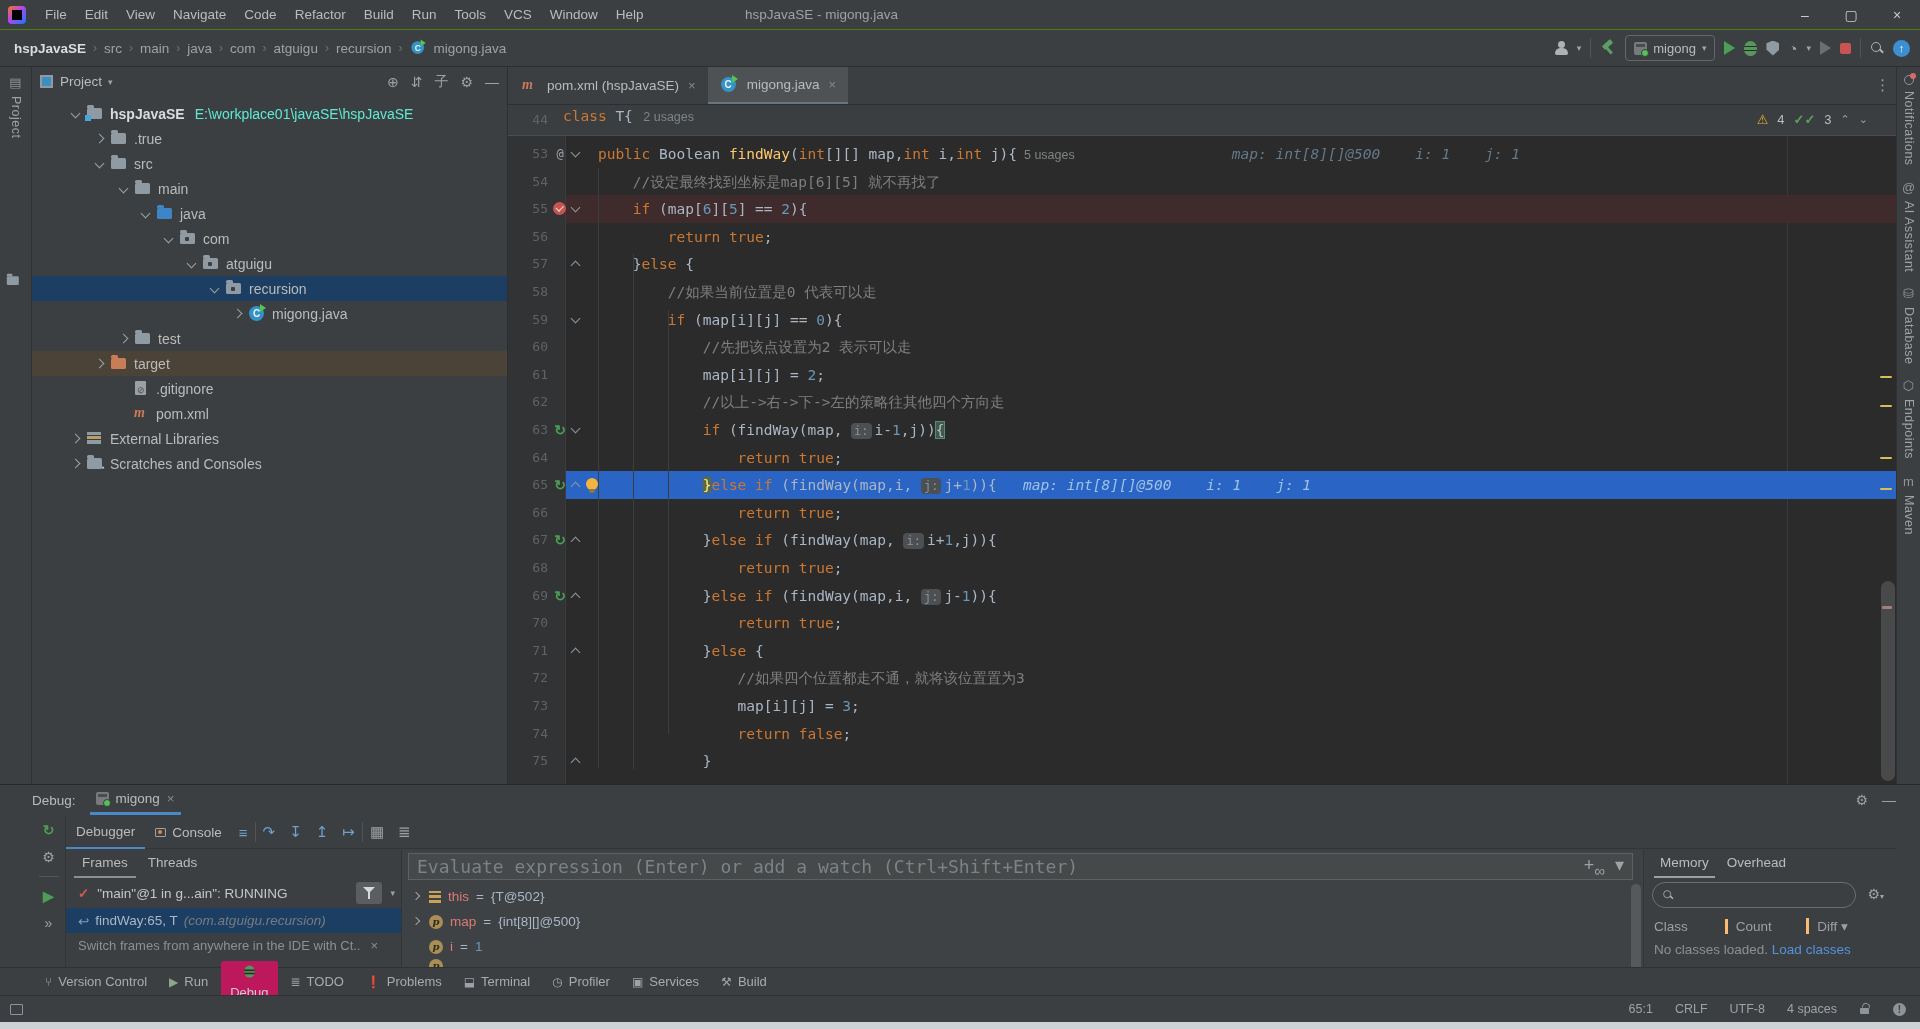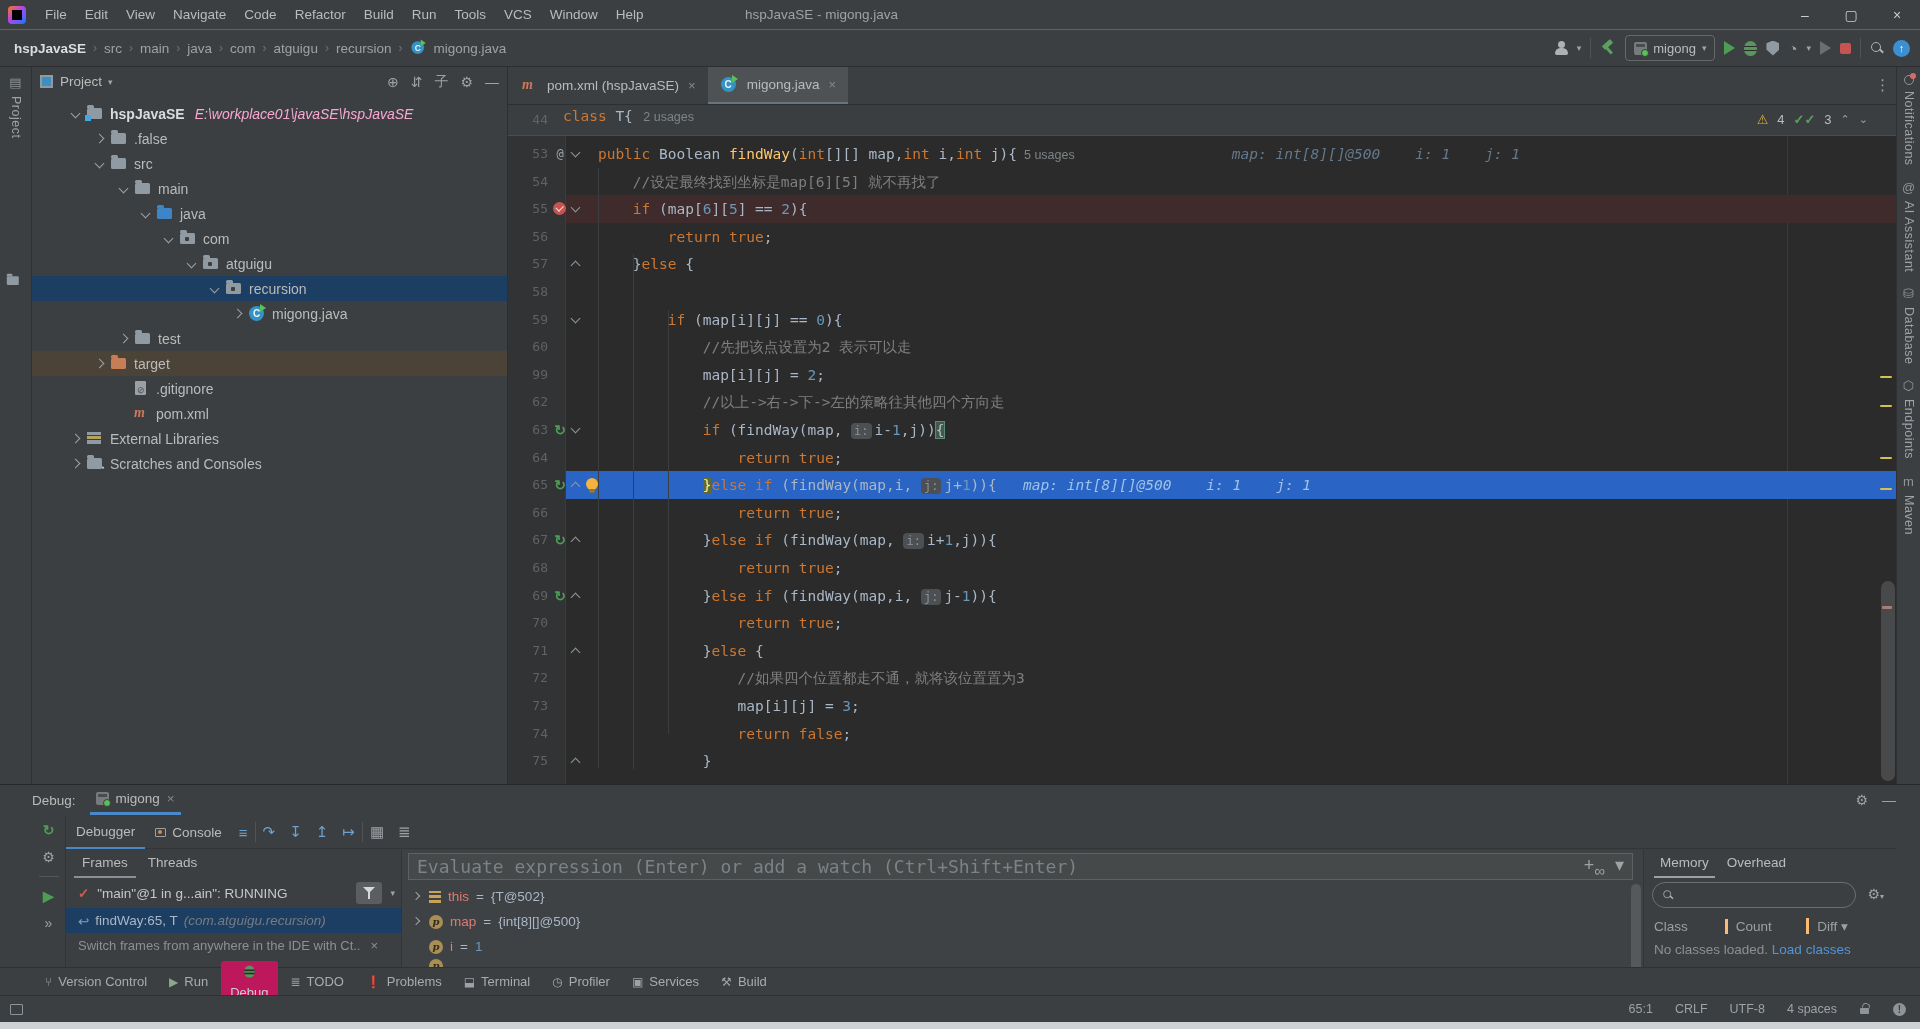--- a/index.html
+++ b/index.html
@@ -69,21 +69,21 @@
   
   .project { position:absolute; left:32px; top:67px; width:476px; bottom:245px; background:#3c3f41; border-right:1px solid #2c2e30; }
   .proj-header { height:29px; display:flex; align-items:center; padding:0 8px; font-size:13.5px; color:#bbbbbb; }
   .proj-hicons { margin-left:auto; display:flex; gap:12px; color:#9da2a6; font-size:14px; align-items:center; }
   .i-proj { width:13px; height:13px; border:2px solid #8f9aa3; margin-right:7px; position:relative; background:#3c8fbf; }
   .tree { position:absolute; top:34px; left:0; right:0; bottom:0; overflow:hidden; font-size:14px; }
   .trow { position:relative; height:25px; display:flex; align-items:center; white-space:nowrap; }
   .trow .lbl { color:#bbbbbb; }
   .trow.sel { background:#1c3e62; }
   .trow.hl { background:#4b4337; }
-  .trow .path { color:#f9a8d4; margin-left:10px;font-style:italic; }
+  .trow .path { color:#5eead4; margin-left:10px; }
   .chev { width:20px; height:20px; position:relative; flex:none; }
   .chev::before { content:""; position:absolute; left:6px; top:6px; width:6px; height:6px;
     border-right:1.6px solid #9da2a6; border-bottom:1.6px solid #9da2a6; }
   .chev.right::before { transform:rotate(-45deg); }
   .chev.down::before { transform:rotate(45deg); }
   .chev.none::before { display:none; }
   .ticon { width:20px; height:18px; position:relative; flex:none; margin-right:4px; }
   .fold-shape { position:absolute; left:1px; top:3px; width:15px; height:11px; background:#8f9aa3; border-radius:1.5px; }
   .fold-shape::before { content:""; position:absolute; left:0; top:-3px; width:7px; height:3px; background:inherit; border-radius:1.5px 1.5px 0 0; }
   .ticon.src .fold-shape { background:#3d85c6; }
@@ -385,21 +385,21 @@
             <span class="fold-shape"></span>
           </span>
           <span class="lbl" style="font-weight: bold; color: rgb(216, 220, 223);">hspJavaSE</span>
           <span class="path">E:\workplace01\javaSE\hspJavaSE</span>
         </div>
         <div class="trow" style="padding-left: 58px;">
           <span class="chev right"></span>
           <span class="ticon ">
             <span class="fold-shape"></span>
           </span>
-          <span class="lbl">.false</span>
+          <span class="lbl">.true</span>
         </div>
         <div class="trow" style="padding-left: 58px;">
           <span class="chev down"></span>
           <span class="ticon ">
             <span class="fold-shape"></span>
           </span>
           <span class="lbl">src</span>
         </div>
         <div class="trow" style="padding-left: 82px;">
           <span class="chev down"></span>
@@ -542,32 +542,33 @@
           <span class="ln">56</span>
           <pre class="code"><span class="tk-p">            </span><span class="tk-k">return</span><span class="tk-p"> </span><span class="tk-k">true</span><span class="tk-p">;</span></pre>
         </div>
         <div class="crow" style="top: 114.4px; height: 27.6px;">
           <span class="ln">57</span>
           <span class="fold c"></span>
           <pre class="code"><span class="tk-p">        }</span><span class="tk-k">else</span><span class="tk-p"> {</span></pre>
         </div>
         <div class="crow" style="top: 142px; height: 27.6px;">
           <span class="ln">58</span>
+          <pre class="code"><span class="tk-p">            </span><span class="tk-c">//如果当前位置是0 代表可以走</span></pre>
         </div>
         <div class="crow" style="top: 169.6px; height: 27.6px;">
           <span class="ln">59</span>
           <span class="fold o"></span>
           <pre class="code"><span class="tk-p">            </span><span class="tk-k">if</span><span class="tk-p"> (map[i][j] == </span><span class="tk-n">0</span><span class="tk-p">){</span></pre>
         </div>
         <div class="crow" style="top: 197.2px; height: 27.6px;">
           <span class="ln">60</span>
           <pre class="code"><span class="tk-p">                </span><span class="tk-c">//先把该点设置为2 表示可以走</span></pre>
         </div>
         <div class="crow" style="top: 224.8px; height: 27.6px;">
-          <span class="ln">99</span>
+          <span class="ln">61</span>
           <pre class="code"><span class="tk-p">                map[i][j] = </span><span class="tk-n">2</span><span class="tk-p">;</span></pre>
         </div>
         <div class="crow" style="top: 252.4px; height: 27.6px;">
           <span class="ln">62</span>
           <pre class="code"><span class="tk-p">                </span><span class="tk-c">//以上-&gt;右-&gt;下-&gt;左的策略往其他四个方向走</span></pre>
         </div>
         <div class="crow" style="top: 280px; height: 27.6px;">
           <span class="ln">63</span>
           <span class="gi rec">↻</span>
           <span class="fold o"></span>

